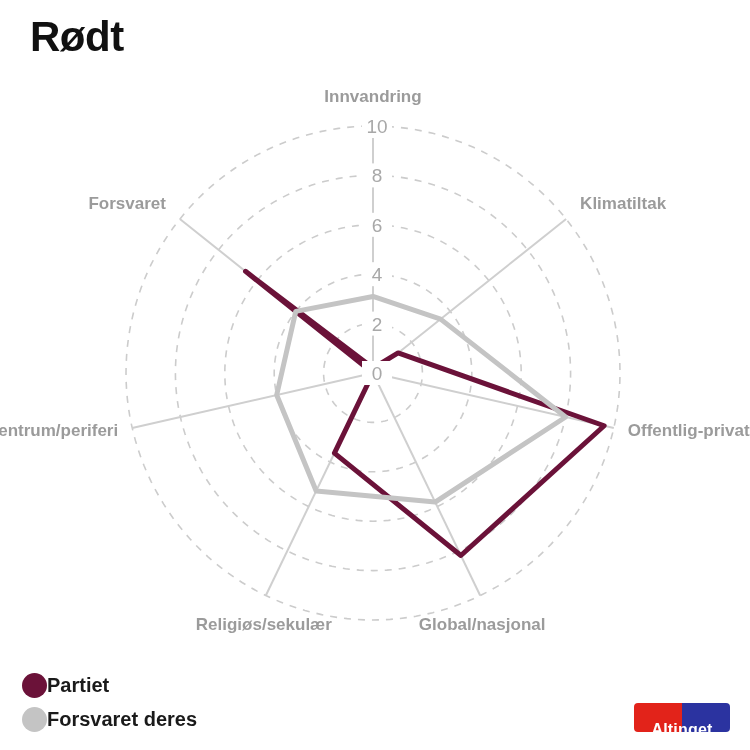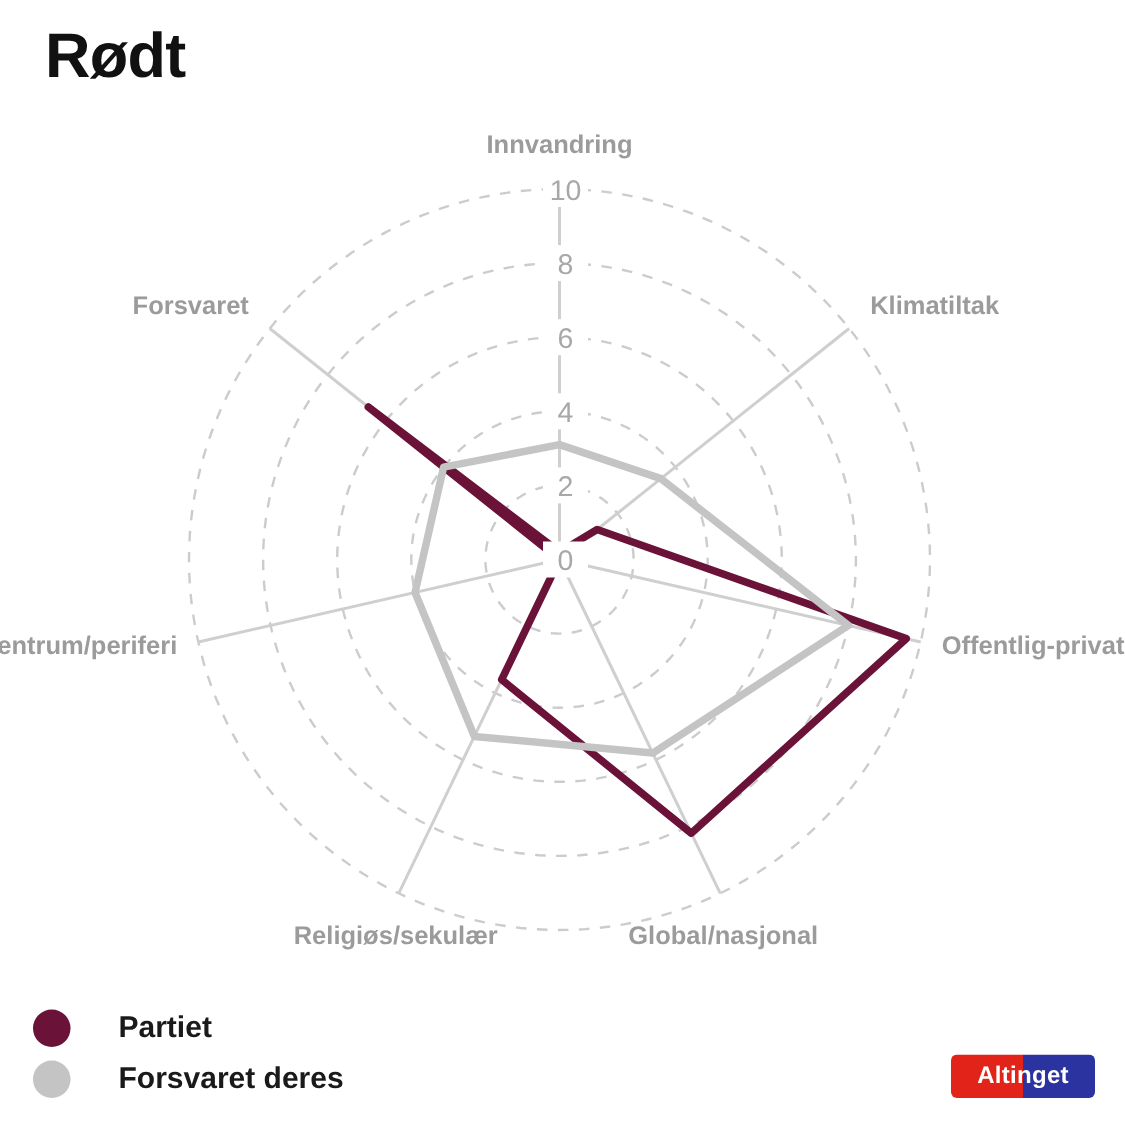--- a/index.html
+++ b/index.html
@@ -46,42 +46,42 @@
     align-items: center;
     height: 34px;
   }
   .legend-swatch {
     width: 25px;
     height: 25px;
     border-radius: 50%;
     flex: 0 0 auto;
   }
   .legend-label {
-    margin-left: 32px;
+    margin-left: 0;
     font-size: 20px;
     font-weight: bold;
     color: #1a1a1a;
   }
   .logo {
     position: absolute;
     left: 634px;
     top: 703px;
     width: 96px;
     height: 29px;
     border-radius: 4px;
     overflow: hidden;
     display: flex;
   }
   .logo-half {
     width: 50%;
     height: 100%;
   }
   .logo-text {
     position: absolute;
-    left: 0; top: 0;
+    left: 0; top: 12px;
     width: 96px;
     height: 29px;
     display: flex;
     align-items: center;
     justify-content: center;
     color: #ffffff;
     font-size: 16px;
     font-weight: bold;
     letter-spacing: 0.2px;
   }

